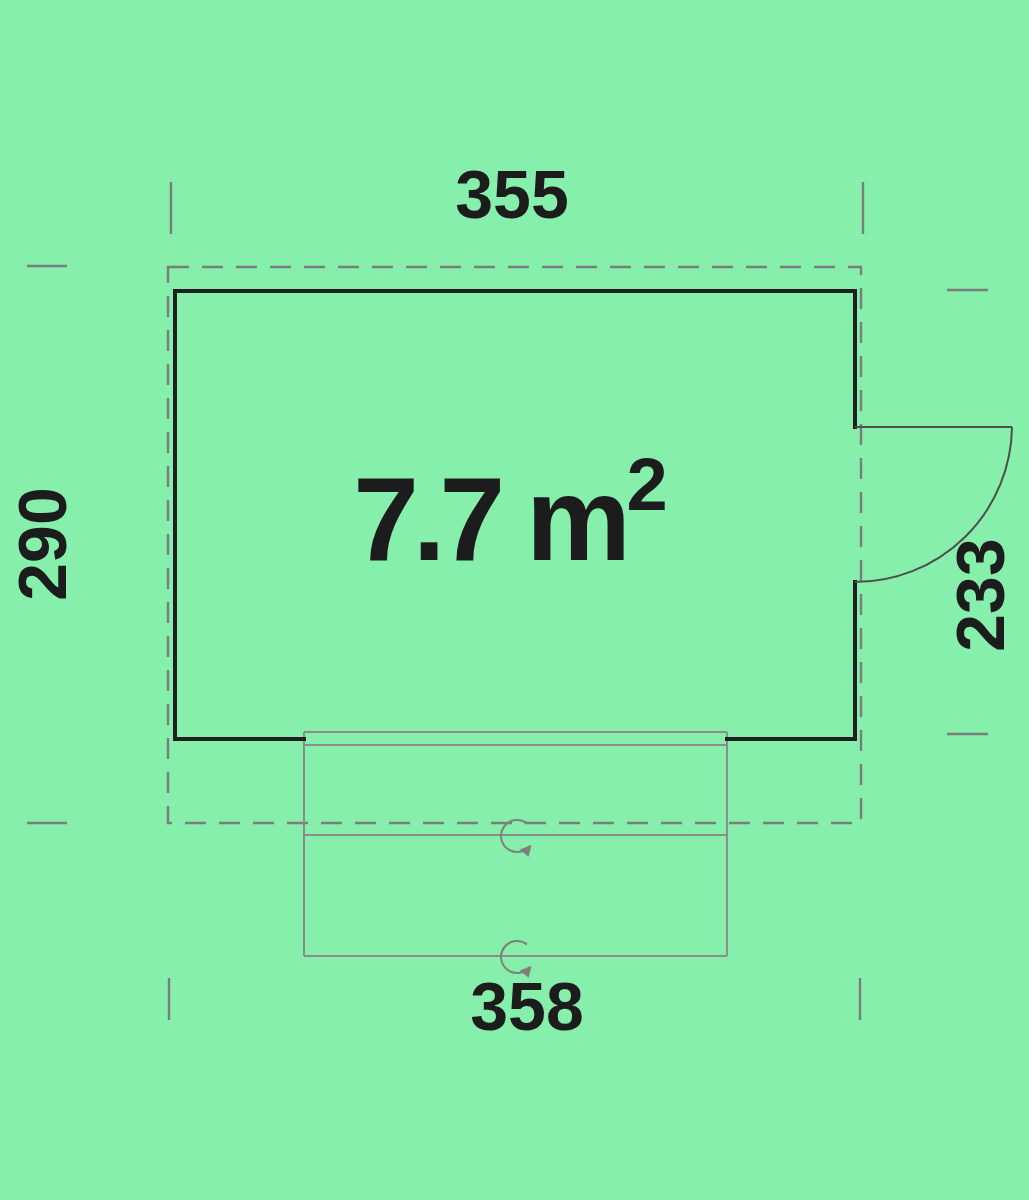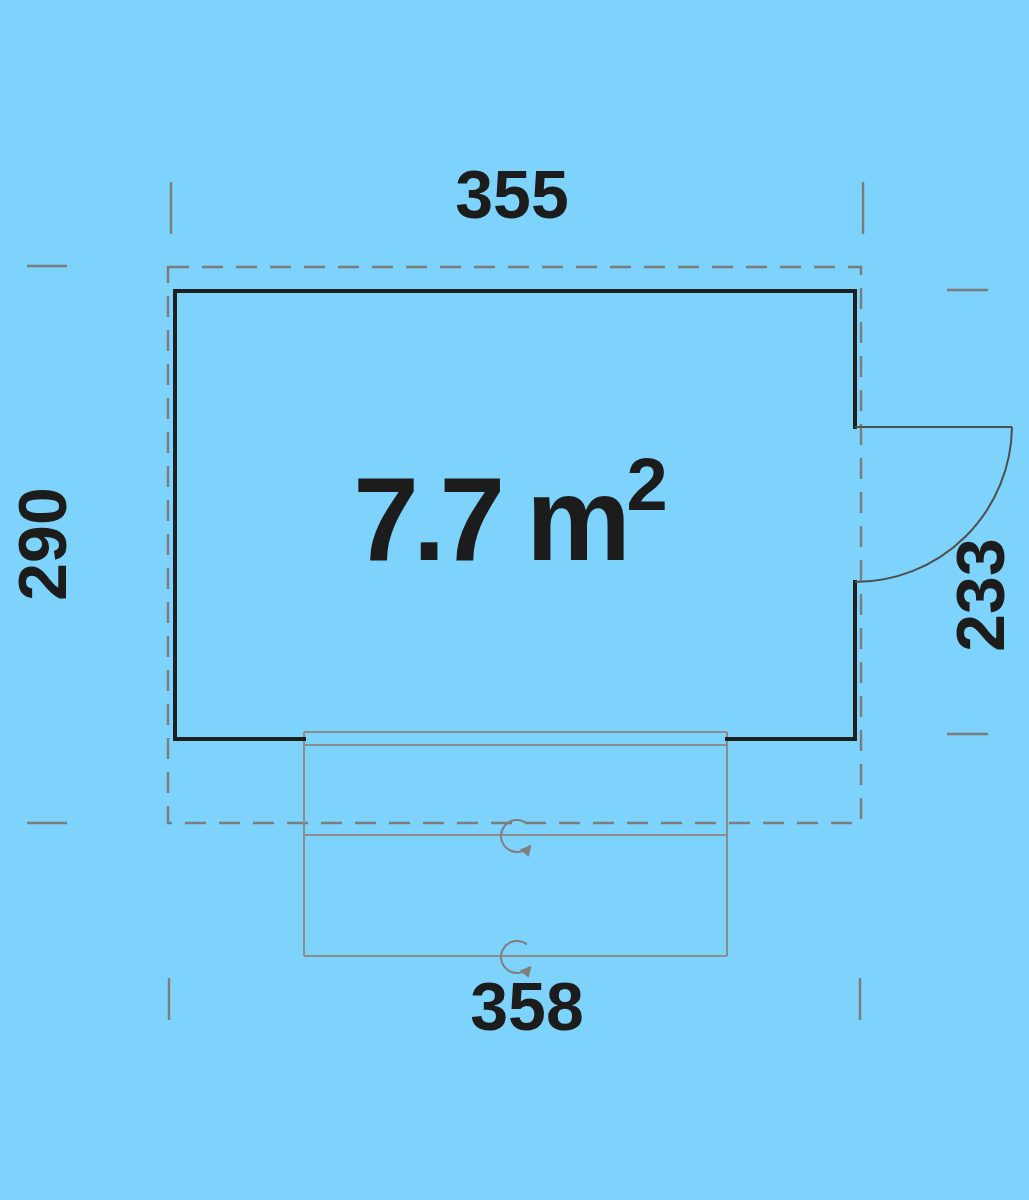--- a/index.html
+++ b/index.html
@@ -4,21 +4,21 @@
 <style>
   html, body {
     margin: 0;
     padding: 0;
     background: #ffffff;
   }
   .plan-canvas {
     position: relative;
     width: 1029px;
     height: 1200px;
-    background: #7dd3fc;
+    background: #86efac;
     overflow: hidden;
     font-family: "Liberation Sans", sans-serif;
   }
   .plan-canvas svg {
     position: absolute;
     left: 0;
     top: 0;
   }
   text {
     font-family: "Liberation Sans", sans-serif;

